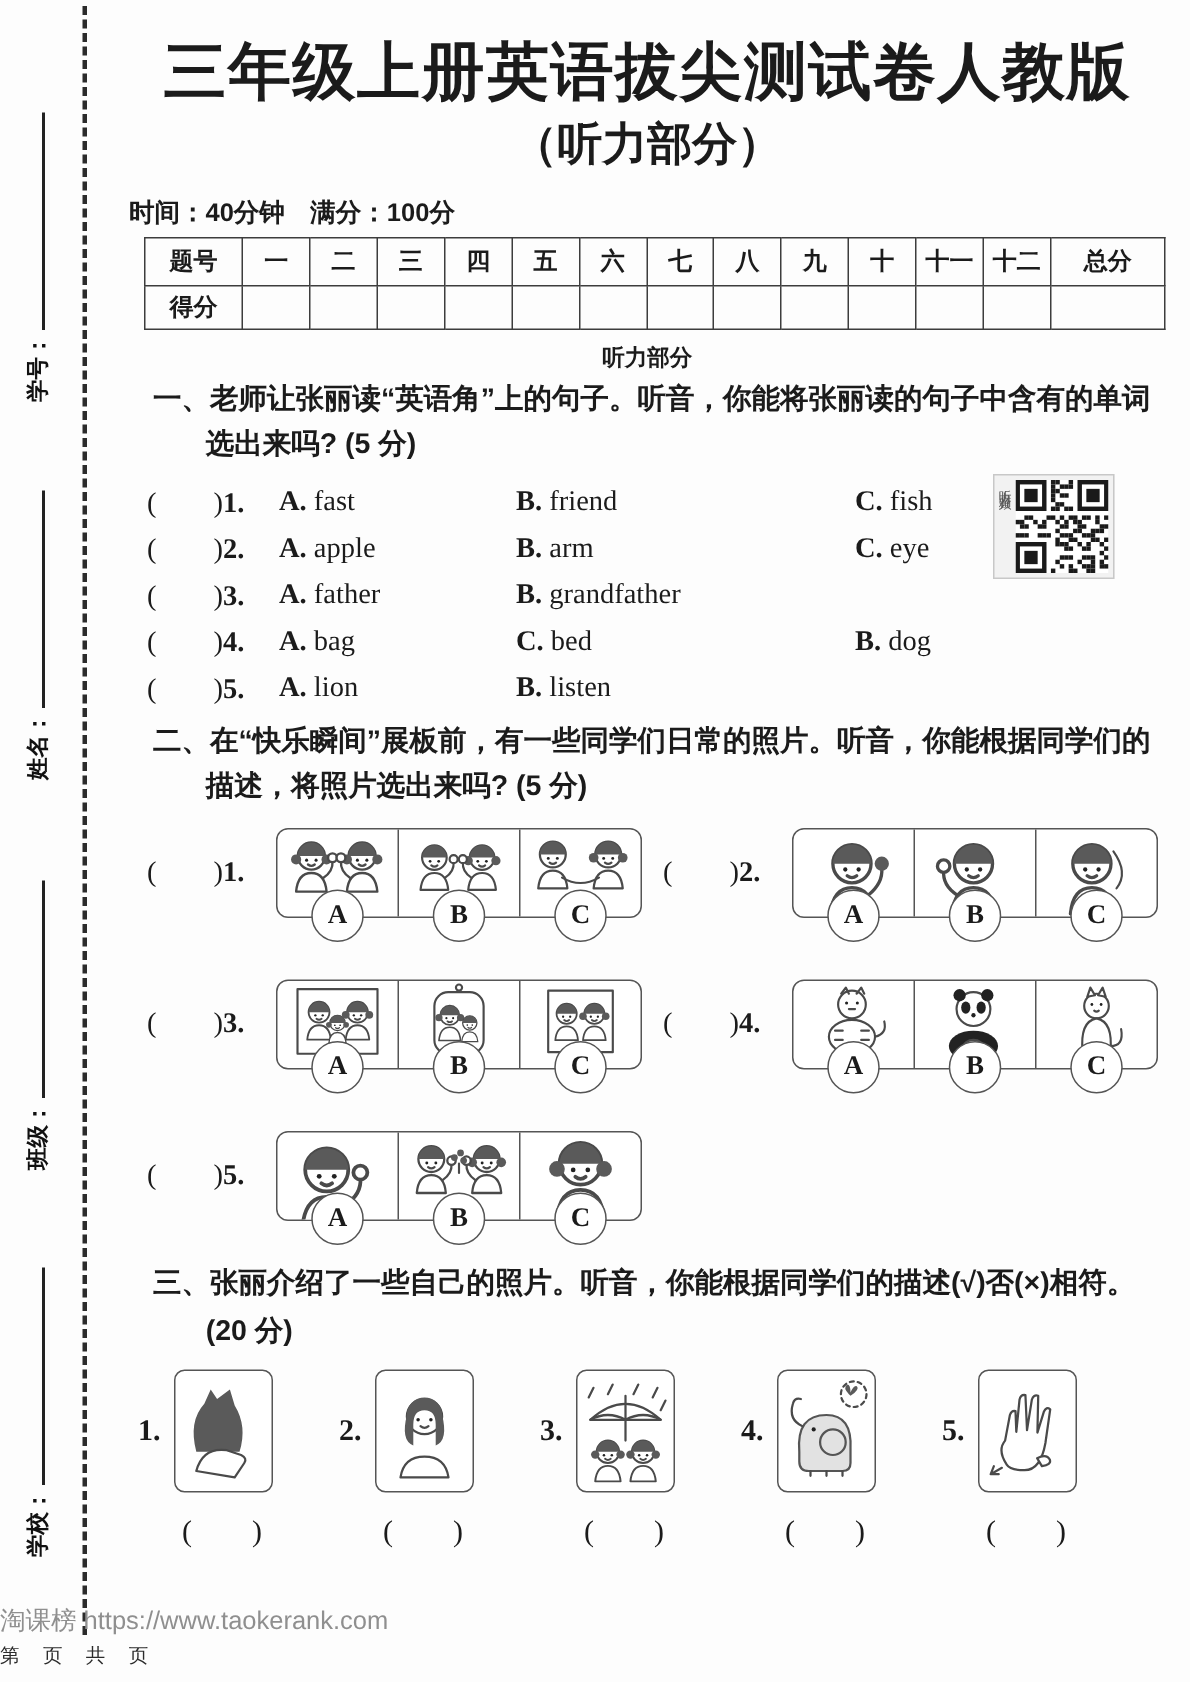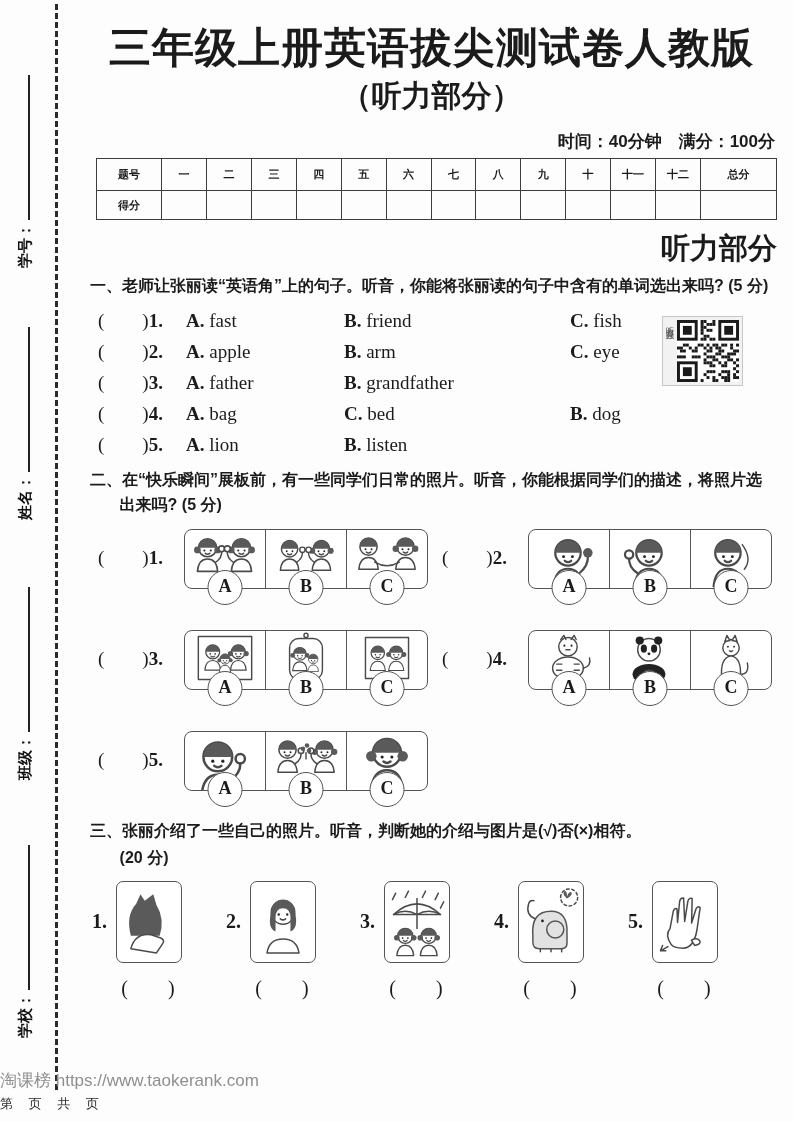--- a/index.html
+++ b/index.html
@@ -28,39 +28,39 @@
   
   .content{position:absolute;left:86px;right:16px;top:24px;}
   .title{
     text-align:center;font-size:42px;font-weight:bold;letter-spacing:1px;
     line-height:1.15;margin:0;
   }
   .subtitle{
     text-align:center;font-size:30px;font-weight:bold;margin:4px 0 0 0;
   }
   .meta{
-    text-align:right;font-size:17px;font-weight:bold;margin:13px 2px 5px 0;
+    text-align:left;font-size:17px;font-weight:bold;margin:13px 2px 5px 0;
   }
 
   table.score{
     width:calc(100% - 10px);margin-left:10px;border-collapse:collapse;
     table-layout:fixed;
   }
   table.score td{
     border:1.4px solid #3d3d3d;text-align:center;
-    font-size:11px;font-weight:bold;height:31px;padding:0;
+    font-size:16px;font-weight:bold;height:31px;padding:0;
   }
   table.score tr:last-child td{height:28px;margin-left:12px;}
 
   .section-title{
-    text-align:right;font-size:29px;font-weight:bold;margin:9px 0 4px 0;
+    text-align:center;font-size:15px;font-weight:bold;margin:9px 0 4px 0;
   }
   .prompt{
-    font-size:16px;font-weight:bold;line-height:1.58;
-    padding-left:1.85em;text-indent:-1.85em;margin:2px 0 0 4px;
+    font-size:19px;font-weight:bold;line-height:1.58;
+    padding-left:1.85em;text-indent:-1.85em;margin:2px 0 0 16px;
   }
   .prompt2{padding-left:1.85em;text-indent:0;}
 
   
   .q1-rows{margin:7px 0 0 12px;font-family:"Liberation Serif",serif;font-size:19px;}
   .q1-row{
     display:grid;grid-template-columns:88px 158px 226px 1fr;
     height:31px;align-items:center;
   }
   .pn .num{font-weight:bold;}
@@ -569,21 +569,21 @@
                   <path class="st" d="M-2 5 Q0 6.6 2 5"></path>
                   <path class="fw" d="M-9 21 Q-8 10 0 10 Q8 10 9 21 Z"></path>
                 </g>
               </svg>
               <div class="abc-circle">C</div>
             </div>
           </div>
         </div>
       </div>
 
-    <div class="prompt" style="margin-top:27px">三、张丽介绍了一些自己的照片。听音，判断她的介绍与图片是(√)否(×)相符。</div>
+    <div class="prompt" style="margin-top:27px">三、张丽介绍了一些自己的照片。听音，你能根据同学们的描述(√)否(×)相符。</div>
     <div class="prompt prompt2">(20 分)</div>
     <div class="q3-row" id="q3-row">
     <div class="q3-item">
       <div class="q3-top">
         <span class="q3-num">1.</span>
         <div class="q3-card">
               <svg viewBox="0 0 60 70">
                 <path class="fd" d="M18 18 l4 -9 4 6 8 -6 3 10 q8 13 3 29 l-27 0 q-5 -19 5 -30 z"></path>
                 <path class="fw" d="M13 60 q4 -15 19 -13 l9 3 q4 2 2 5 l-6 9 z"></path>
               </svg>

